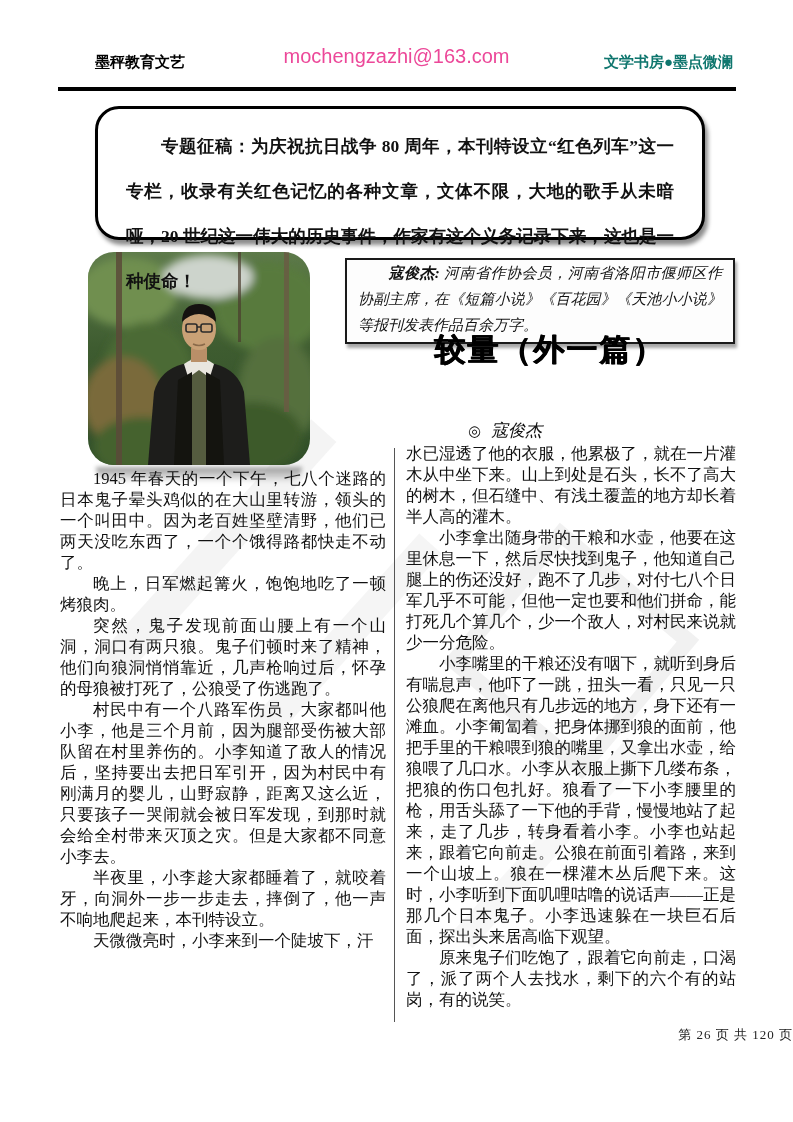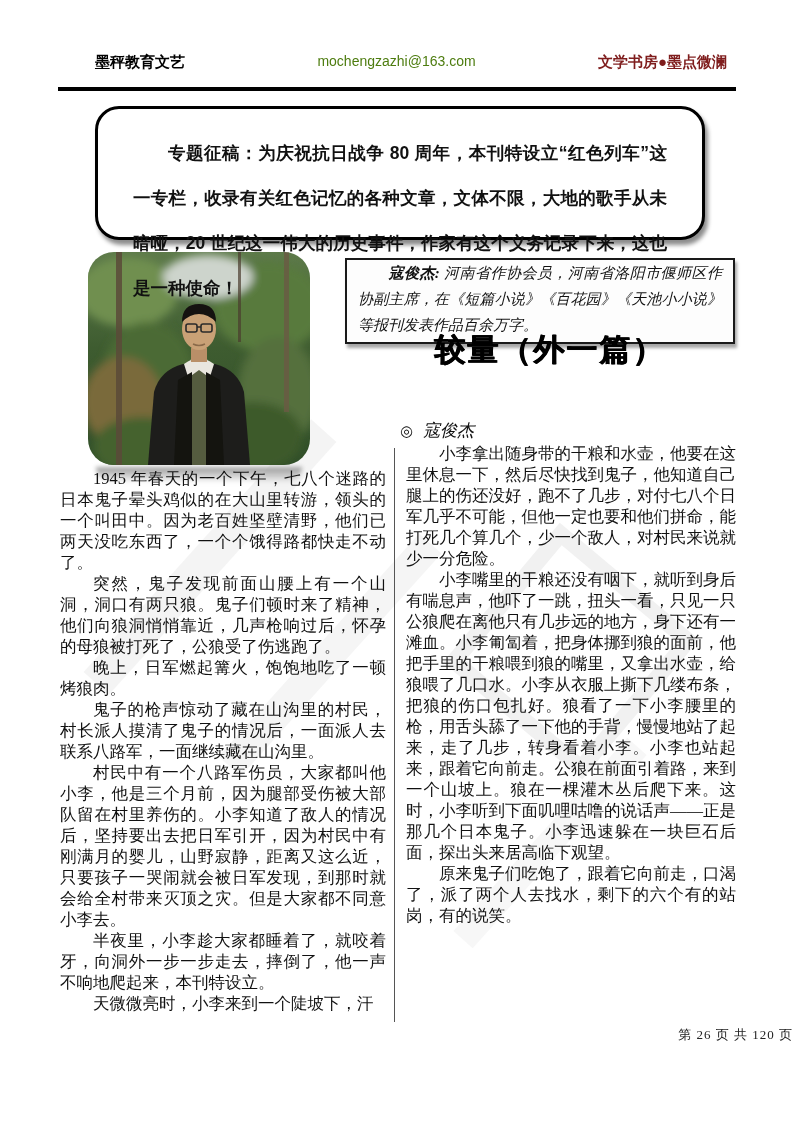--- a/index.html
+++ b/index.html
@@ -7,35 +7,35 @@
     position:relative;
     width:793px;height:1122px;
     margin:0 auto;
     background:#ffffff;
     overflow:hidden;
     font-family:"Liberation Serif", serif;
     color:#111;
   }
   
   .hdr-left{position:absolute;left:78px;top:53px;font-family:"Liberation Sans",sans-serif;font-weight:bold;font-size:15px;color:#000;margin-left:17px;}
-  .hdr-center{position:absolute;left:0;right:0;top:53px;text-align:center;font-family:"Liberation Sans",sans-serif;font-size:14px;color:#4d7c0f;}
-  .hdr-right{position:absolute;right:66px;top:53px;font-family:"Liberation Sans",sans-serif;font-weight:bold;font-size:15px;color:#7f1d1d;}
+  .hdr-center{position:absolute;left:0;right:0;top:45px;text-align:center;font-family:"Liberation Sans",sans-serif;font-size:20px;color:#ec4899;}
+  .hdr-right{position:absolute;right:60px;top:53px;font-family:"Liberation Sans",sans-serif;font-weight:bold;font-size:15px;color:#0f766e;}
   .hdr-rule{position:absolute;left:58px;top:87px;width:678px;height:4px;background:#000;}
   
   .notice-box{
     position:absolute;left:95px;top:106px;width:610px;height:134px;
     border:3px solid #000;border-radius:24px;
     background:#fff;
     box-shadow:3px 5px 4px rgba(0,0,0,0.45);
     padding:11px 24px 0 24px;box-sizing:border-box;
     font-family:"Liberation Sans",sans-serif;
     font-weight:bold;font-size:17.5px;line-height:45px;
     text-align:justify;z-index:3;
   }
-  .notice-box p{margin:11px;text-indent:2em;}
+  .notice-box p{margin:4px;text-indent:2em;font-family:Liberation Serif, serif;}
   
   .photo{
     position:absolute;left:88px;top:252px;width:222px;height:213px;
     border-radius:26px;overflow:hidden;z-index:2;
   }
   .photo svg{display:block;}
   .photo-shadow{
     position:absolute;left:96px;top:467px;width:206px;height:16px;
     background:linear-gradient(#9a9a9a,rgba(255,255,255,0));
     border-radius:0 0 18px 18px;filter:blur(2px);z-index:1;
@@ -53,21 +53,21 @@
   .bio-name{font-weight:bold;}
   
   .article-title{
     position:absolute;left:400px;top:329px;width:300px;
     text-align:center;font-weight:900;font-size:31px;letter-spacing:2px;
     color:#000;z-index:3;
     text-shadow:0.6px 0 0 #000, -0.6px 0 0 #000;
   }
   .author-line{
     position:absolute;left:400px;top:419px;width:210px;
-    font-size:17px;font-style:italic;z-index:3;
+    text-align:center;font-size:17px;font-style:italic;z-index:3;
   }
   .author-line .mark{font-style:normal;font-size:15px;margin-right:10px;}
   
   .col{position:absolute;font-size:16.5px;line-height:21px;text-align:justify;z-index:3;}
   .col p{margin:0;text-indent:2em;}
   .col p.noindent{text-indent:0;}
   .col-left{left:60px;top:468px;width:326px;}
   .col-right{left:406px;top:443px;width:330px;}
   .col-divider{position:absolute;left:394px;top:448px;width:1px;height:574px;background:#555;z-index:3;}
   
@@ -154,29 +154,29 @@
     <span class="ind"></span><span class="bio-name">寇俊杰:</span><span> 河南省作协会员，河南省洛阳市偃师区作协副主席，在《短篇小说》《百花园》《天池小小说》等报刊发表作品百余万字。</span>
   </div>
 
   <div class="article-title">较量（外一篇）</div>
   <div class="author-line">
     <span class="mark">◎</span><span>寇俊杰</span>
   </div>
 
   <div class="col col-left">
     <p>1945 年春天的一个下午，七八个迷路的日本鬼子晕头鸡似的在大山里转游，领头的一个叫田中。因为老百姓坚壁清野，他们已两天没吃东西了，一个个饿得路都快走不动了。</p>
+    <p>晚上，日军燃起篝火，饱饱地吃了一顿烤狼肉。</p>
     <p>突然，鬼子发现前面山腰上有一个山洞，洞口有两只狼。鬼子们顿时来了精神，他们向狼洞悄悄靠近，几声枪响过后，怀孕的母狼被打死了，公狼受了伤逃跑了。</p>
-    <p>晚上，日军燃起篝火，饱饱地吃了一顿烤狼肉。</p>
-    <p>鬼子的枪声惊动了藏在山沟里的村民，村长派人摸清了鬼子的情况后，一面派人去联系八路军，一面继续藏在山沟里。</p>
     <p>村民中有一个八路军伤员，大家都叫他小李，他是三个月前，因为腿部受伤被大部队留在村里养伤的。小李知道了敌人的情况后，坚持要出去把日军引开，因为村民中有刚满月的婴儿，山野寂静，距离又这么近，只要孩子一哭闹就会被日军发现，到那时就会给全村带来灭顶之灾。但是大家都不同意小李去。</p>
     <p>半夜里，小李趁大家都睡着了，就咬着牙，向洞外一步一步走去，摔倒了，他一声不响地爬起来，本刊特设立。</p>
     <p>天微微亮时，小李来到一个陡坡下，汗</p>
   </div>
   <div class="col-divider"></div>
   <div class="col col-right">
+    <p class="noindent">水已湿透了他的衣服，他累极了，就在一片灌木从中坐下来。山上到处是石头，长不了高大的树木，但石缝中、有浅土覆盖的地方却长着半人高的灌木。</p>
     <p>小李拿出随身带的干粮和水壶，他要在这里休息一下，然后尽快找到鬼子，他知道自己腿上的伤还没好，跑不了几步，对付七八个日军几乎不可能，但他一定也要和他们拼命，能打死几个算几个，少一个敌人，对村民来说就少一分危险。</p>
     <p>小李嘴里的干粮还没有咽下，就听到身后有喘息声，他吓了一跳，扭头一看，只见一只公狼爬在离他只有几步远的地方，身下还有一滩血。小李匍匐着，把身体挪到狼的面前，他把手里的干粮喂到狼的嘴里，又拿出水壶，给狼喂了几口水。小李从衣服上撕下几缕布条，把狼的伤口包扎好。狼看了一下小李腰里的枪，用舌头舔了一下他的手背，慢慢地站了起来，走了几步，转身看着小李。小李也站起来，跟着它向前走。公狼在前面引着路，来到一个山坡上。狼在一棵灌木丛后爬下来。这时，小李听到下面叽哩咕噜的说话声——正是那几个日本鬼子。小李迅速躲在一块巨石后面，探出头来居高临下观望。</p>
     <p>原来鬼子们吃饱了，跟着它向前走，口渴了，派了两个人去找水，剩下的六个有的站岗，有的说笑。</p>
   </div>
 
   <div class="footer">第 26 页 共 120 页</div>
 
 </div>
 
 </body></html>

